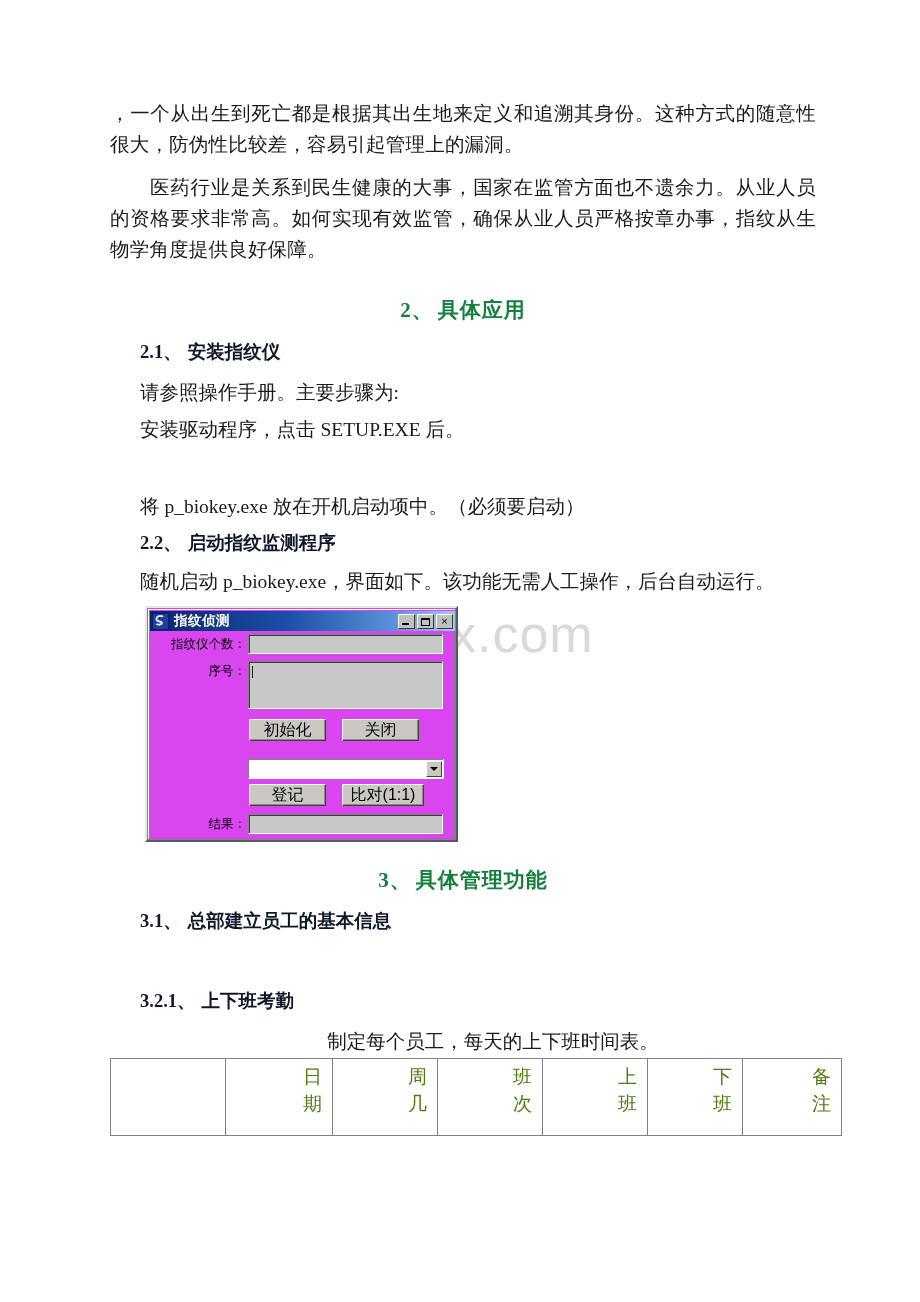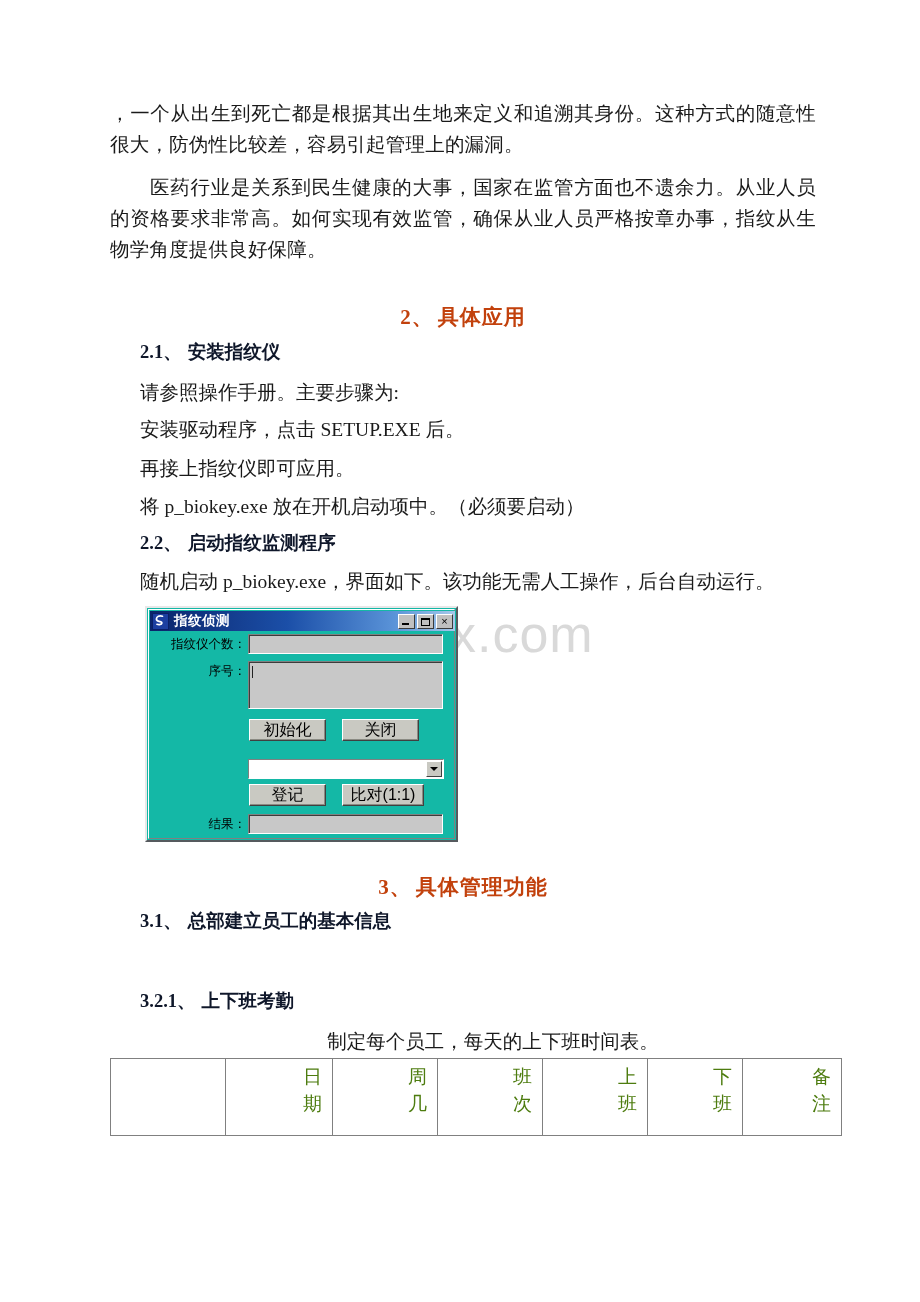--- a/index.html
+++ b/index.html
@@ -28,23 +28,23 @@
     margin: 0 0 4px 0;
     letter-spacing: 0.2px;
     color: #1a1a1a;
   }
   .para.indent { text-indent: 40px; }
 
   .h1 {
     font-size: 21px;
     font-weight: bold;
     text-align: center;
-    margin: 11px;
+    margin: 4px;
     letter-spacing: 1px;
-    color: #c2410c;
+    color: #15803d;
   }
   .h1 .num { margin-right: 4px; }
   .h2 {
     font-size: 18.5px;
     font-weight: bold;
     margin: 0;
     color: #0f172a;
     font-family: "Liberation Sans", "DejaVu Sans", sans-serif;
   }
   .h2 .num { margin-right: 6px; font-family: "Liberation Serif", serif; }
@@ -73,21 +73,21 @@
     user-select: none;
   }
 
   
   .dlg {
     position: absolute;
     left: 145px;
     top: 606px;
     width: 313px;
     height: 236px;
-    background: #14b8a6;
+    background: #d946ef;
     border-top: 2px solid #e8e8e8;
     border-left: 2px solid #e8e8e8;
     border-right: 2px solid #555a5e;
     border-bottom: 2px solid #555a5e;
     box-sizing: border-box;
     z-index: 3;
     font-family: "Liberation Sans", "DejaVu Sans", sans-serif;
   }
   .dlg-inner {
     position: absolute;
@@ -299,23 +299,20 @@
     <div class="h2">
       <span class="num">2.1、</span><span>安装指纹仪</span>
     </div>
   </div>
 
   <div class="blk" style="top:377px;left:140px;">
     <p class="line">请参照操作手册。主要步骤为:</p>
   </div>
   <div class="blk" style="top:414px;left:140px;">
     <p class="line">安装驱动程序，点击 SETUP.EXE 后。</p>
-  </div>
-  <div class="blk" style="top:453px;left:140px;">
-    <p class="line">再接上指纹仪即可应用。</p>
   </div>
   <div class="blk" style="top:491px;left:140px;">
     <p class="line">将 p_biokey.exe 放在开机启动项中。（必须要启动）</p>
   </div>
 
   <div class="blk" style="top:530px;left:140px;">
     <div class="h2">
       <span class="num">2.2、</span><span>启动指纹监测程序</span>
     </div>
   </div>

